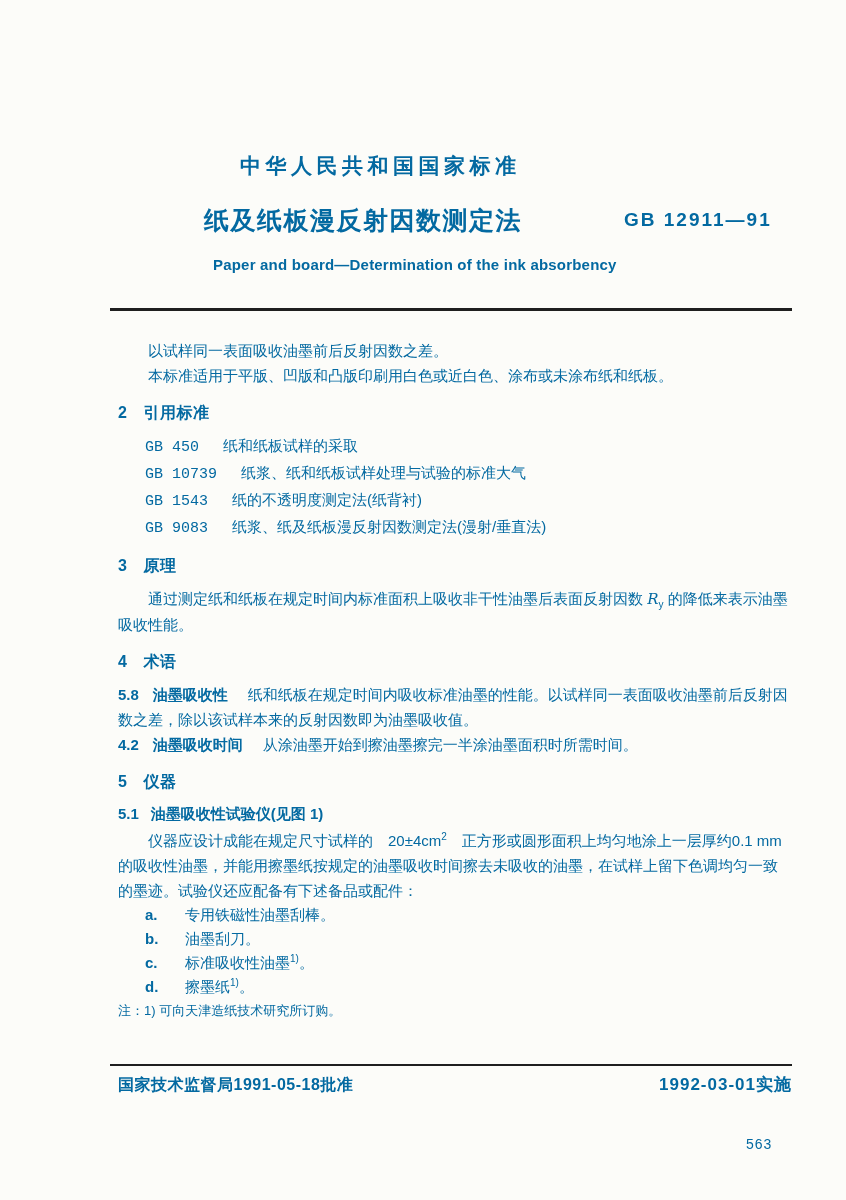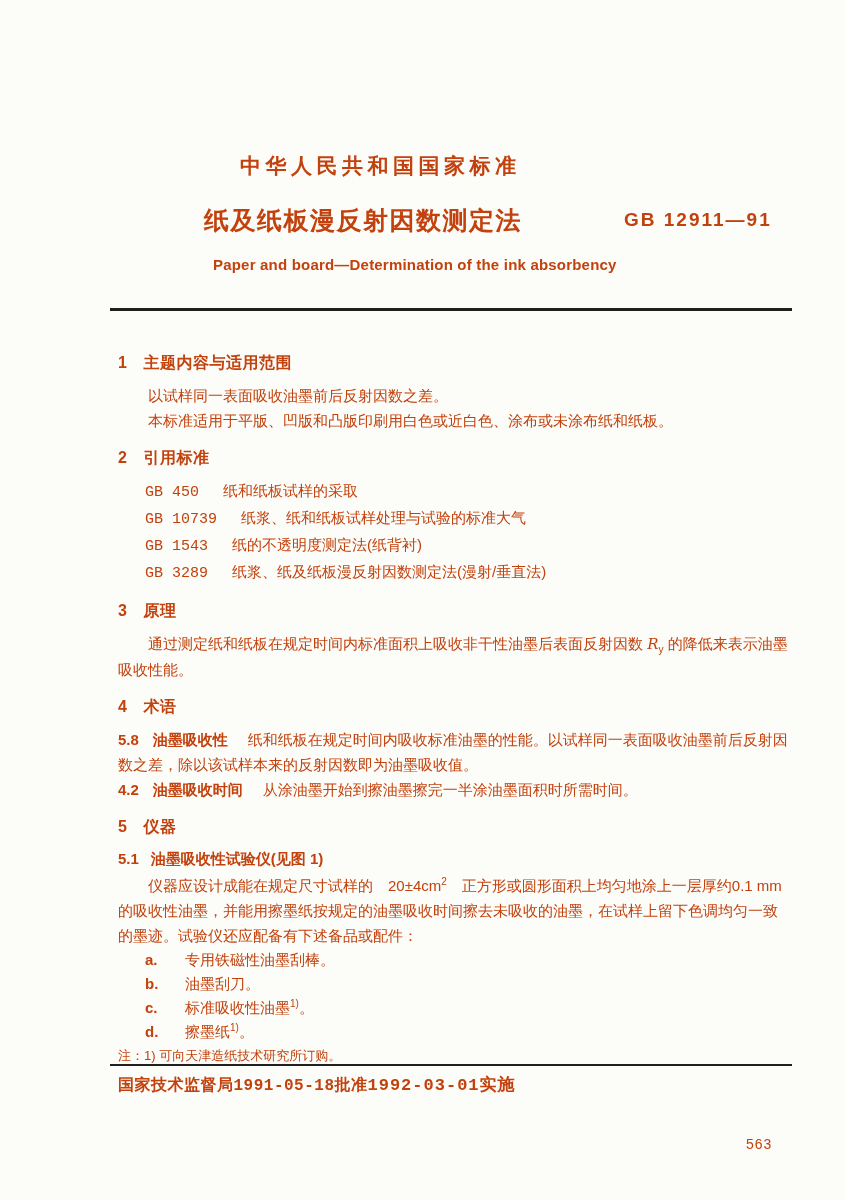--- a/index.html
+++ b/index.html
@@ -3,21 +3,21 @@
 <meta charset="utf-8">
 <style>
   * { margin: 0; padding: 0; box-sizing: border-box; }
   html, body { background: #e8e8e6; }
   .page {
     position: relative;
     width: 846px;
     height: 1200px;
     margin: 0 auto;
     background: #fcfcf9;
-    color: #c2410c;
+    color: #0369a1;
     font-family: "Liberation Sans", "DejaVu Sans", sans-serif;
     overflow: hidden;
   }
   
   .hdr-authority {
     position: absolute;
     left: 240px; top: 152px;
     font-size: 21px;
     font-weight: bold;
     letter-spacing: 4.5px;
@@ -105,22 +105,22 @@
     position: absolute;
     left: 110px; top: 1064px;
     width: 682px; height: 2px;
     background: #1f1f1f;
   }
   .footer {
     position: absolute;
     left: 110px; top: 1073px;
     width: 682px;
     display: flex;
+    justify-content: space-between;
     align-items: baseline;
-    font-family: Liberation Mono, monospace;
   }
   .footer-left {
     font-size: 16px;
     font-weight: bold;
     padding-left: 8px;
     letter-spacing: 0.5px;
   }
   .footer-right {
     font-size: 17px;
     font-weight: bold;
@@ -139,40 +139,37 @@
 <div class="page">
 
   <div class="hdr-authority">中华人民共和国国家标准</div>
   <div class="hdr-title">纸及纸板漫反射因数测定法</div>
   <div class="hdr-no">GB 12911—91</div>
   <div class="hdr-en">Paper and board—Determination of the ink absorbency</div>
   <div class="rule-top"></div>
 
   <div class="body">
 
-    <div class="sec">
-      <span class="sec-num">1</span><span class="sec-t">主题内容与适用范围</span>
-    </div>
     <p class="ind">以试样同一表面吸收油墨前后反射因数之差。</p>
     <p class="ind">本标准适用于平版、凹版和凸版印刷用白色或近白色、涂布或未涂布纸和纸板。</p>
 
     <div class="sec">
       <span class="sec-num">2</span><span class="sec-t">引用标准</span>
     </div>
     <p class="ref">
       <span class="ref-code">GB 450</span><span>纸和纸板试样的采取</span>
     </p>
     <p class="ref">
       <span class="ref-code">GB 10739</span><span>纸浆、纸和纸板试样处理与试验的标准大气</span>
     </p>
     <p class="ref">
       <span class="ref-code">GB 1543</span><span>纸的不透明度测定法(纸背衬)</span>
     </p>
     <p class="ref">
-      <span class="ref-code">GB 3289</span><span>纸浆、纸及纸板漫反射因数测定法(漫射/垂直法)</span>
+      <span class="ref-code">GB 9083</span><span>纸浆、纸及纸板漫反射因数测定法(漫射/垂直法)</span>
     </p>
 
     <div class="sec">
       <span class="sec-num">3</span><span class="sec-t">原理</span>
     </div>
     <p class="ind">
       <span>通过测定纸和纸板在规定时间内标准面积上吸收非干性油墨后表面反射因数 </span><span class="sym">R</span><sub>y</sub><span> 的降低来表示油墨吸收性能。</span>
     </p>
 
     <div class="sec">

